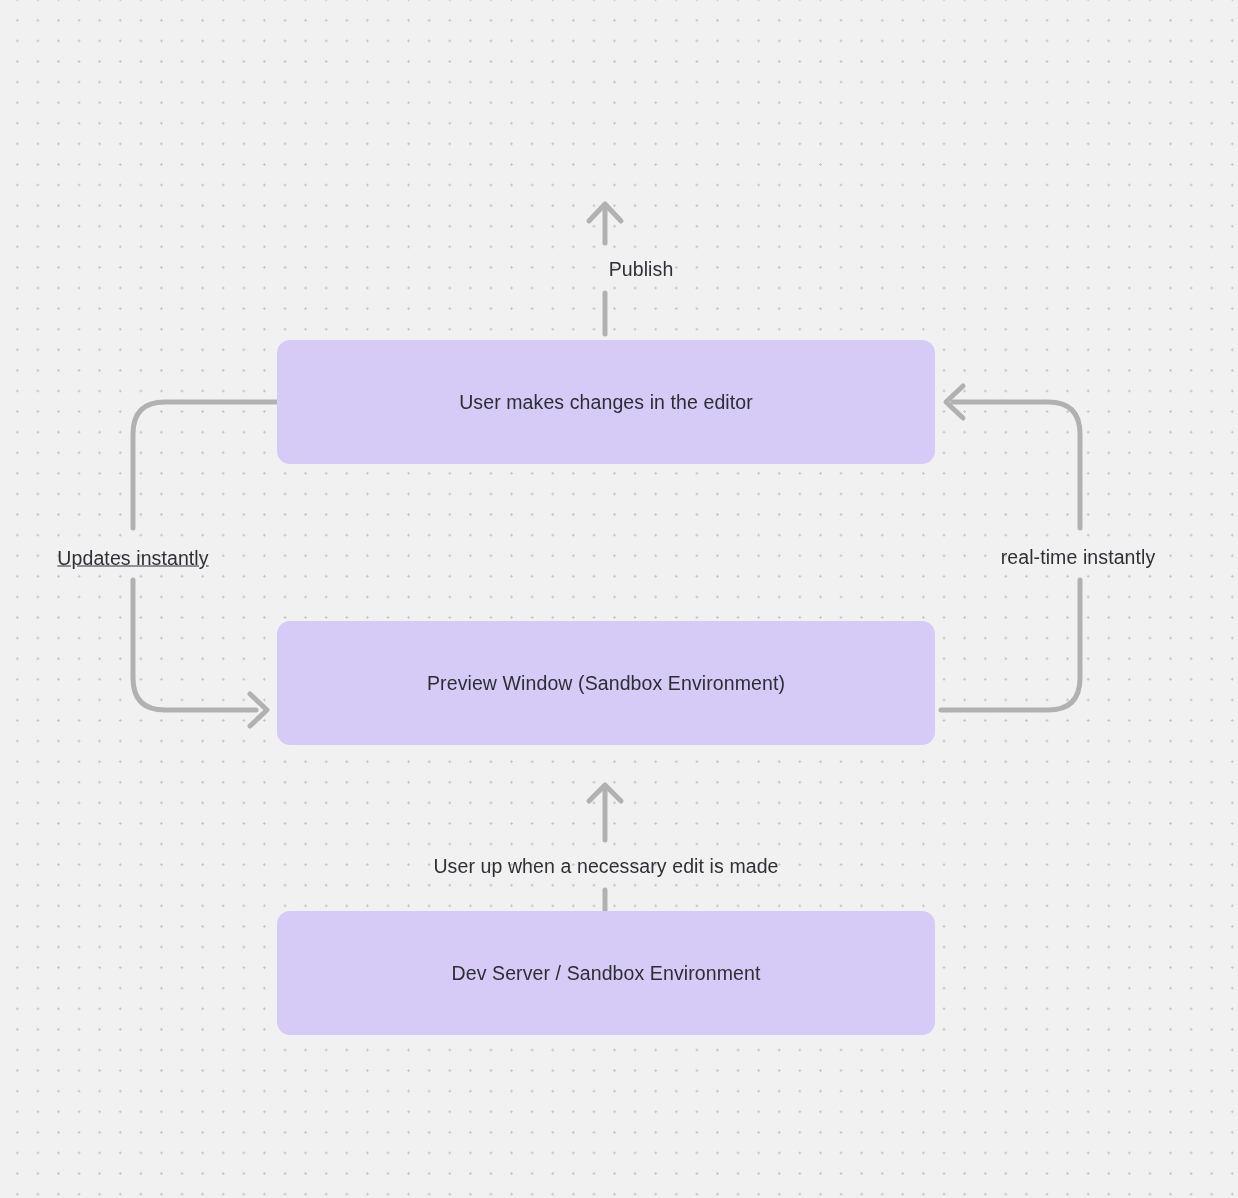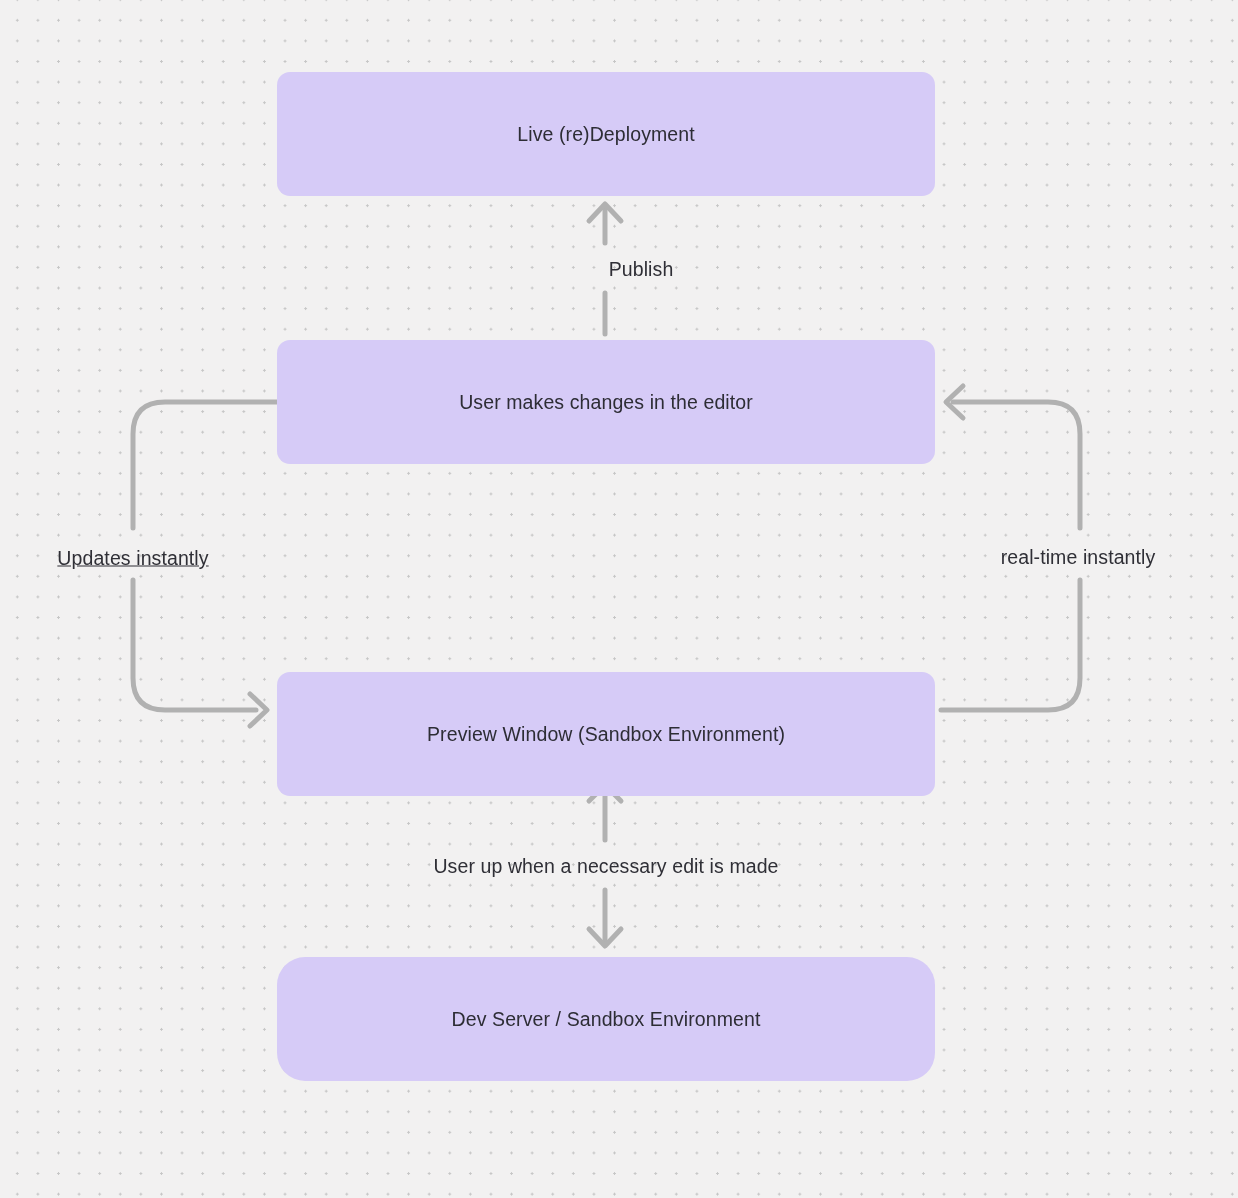--- a/index.html
+++ b/index.html
@@ -35,22 +35,22 @@
     display: flex;
     align-items: center;
     justify-content: center;
     color: var(--node-text);
     font-size: 19.5px;
     letter-spacing: 0.1px;
     text-align: center;
   }
   .node-live      { top: 72px;  }
   .node-user      { top: 340px; }
-  .node-preview   { top: 672px; text-align: right; }
-  .node-devserver { top: 957px; border-radius: 28px; }
+  .node-preview   { top: 621px; text-align: right; }
+  .node-devserver { top: 911px; }
 
   svg.connectors {
     position: absolute;
     left: 0; top: 0;
     width: 1238px;
     height: 1198px;
     pointer-events: none;
   }
   svg.connectors path,
   svg.connectors line,
@@ -100,23 +100,20 @@
     </g>
 
     <g>
       <line x1="605" y1="840" x2="605" y2="789"></line>
       <polyline points="589,801 605,785 621,801"></polyline>
       <line x1="605" y1="890" x2="605" y2="941"></line>
       <polyline points="589,929 605,946 621,929"></polyline>
     </g>
   </svg>
 
-  <div class="node node-live">
-    <span>Live (re)Deployment</span>
-  </div>
 
   <div class="node node-user">
     <span>User makes changes in the editor</span>
   </div>
 
   <div class="node node-preview">
     <span>Preview Window (Sandbox Environment)</span>
   </div>
 
   <div class="node node-devserver">

